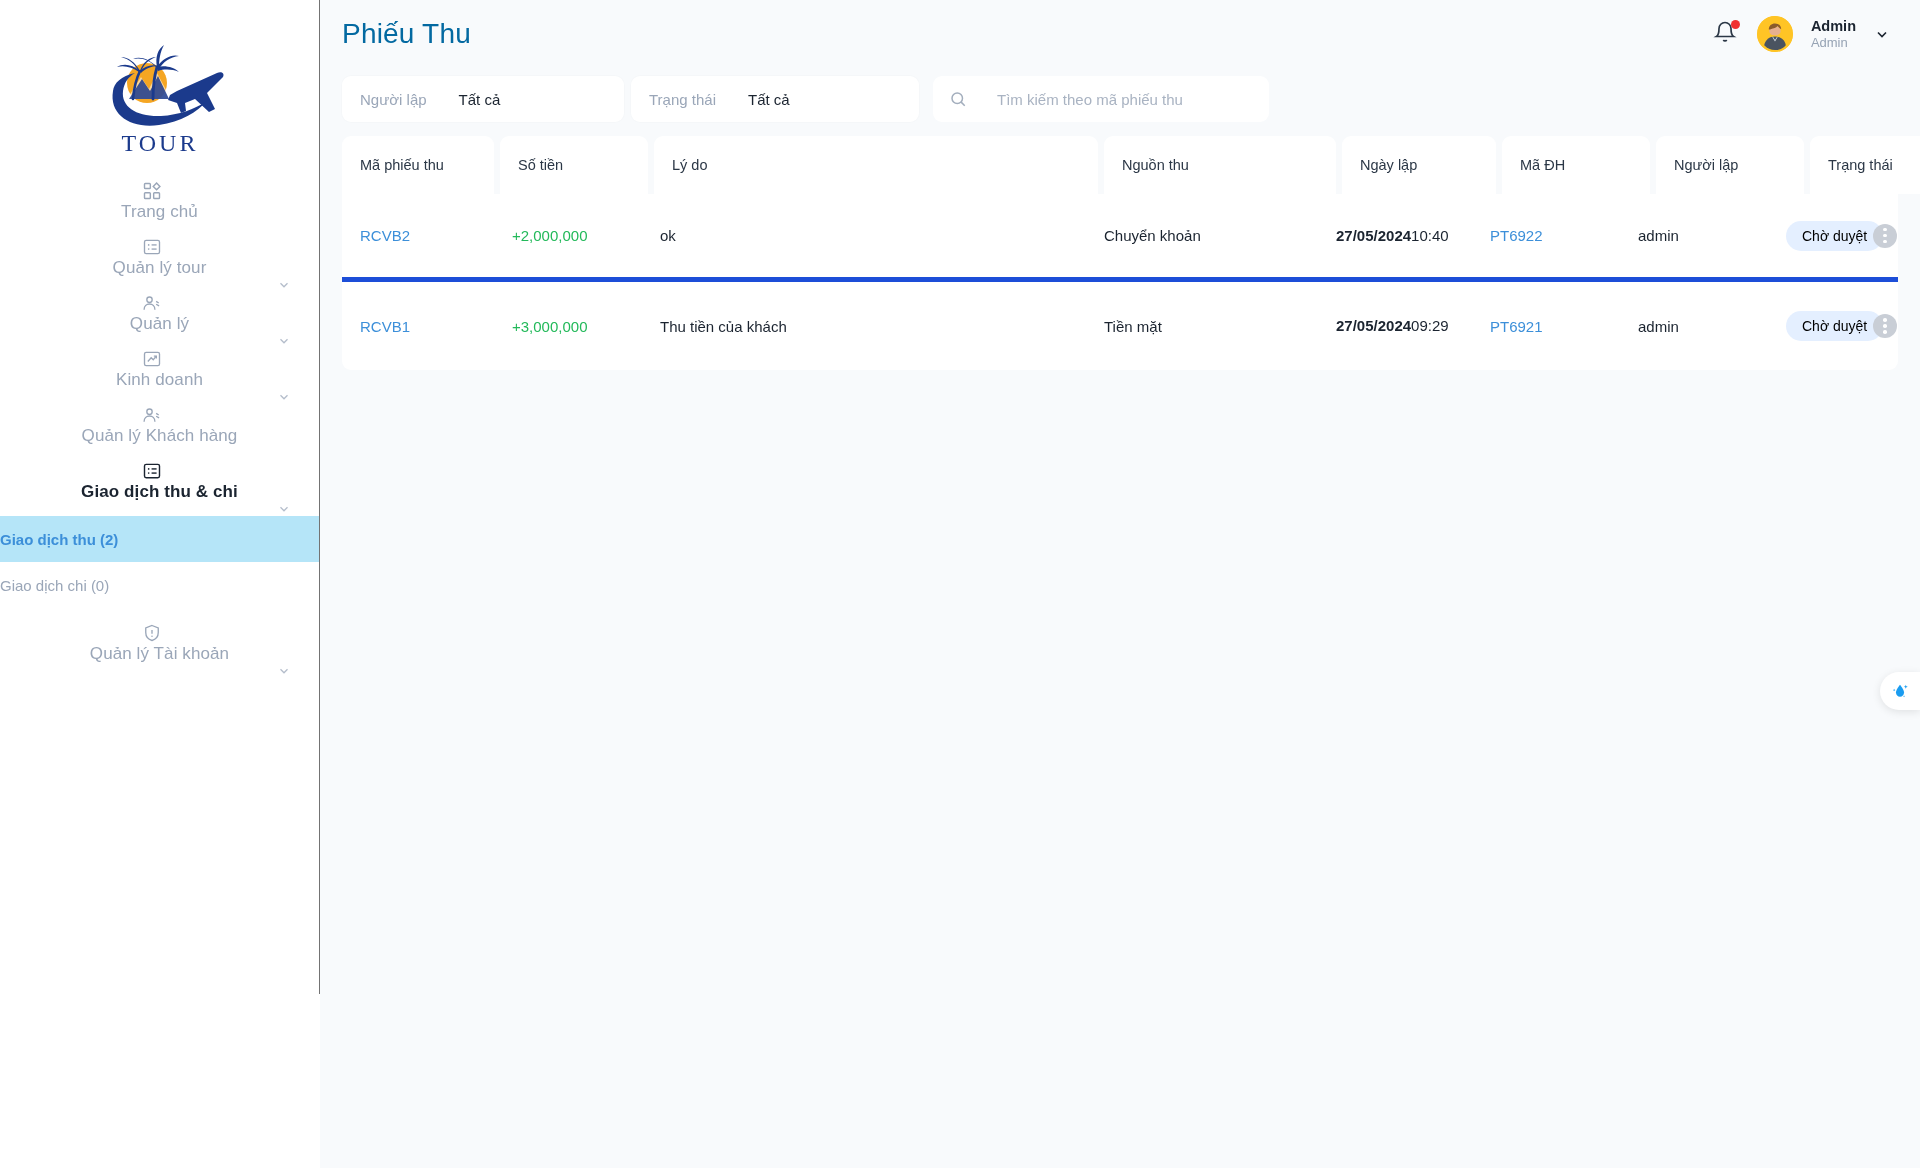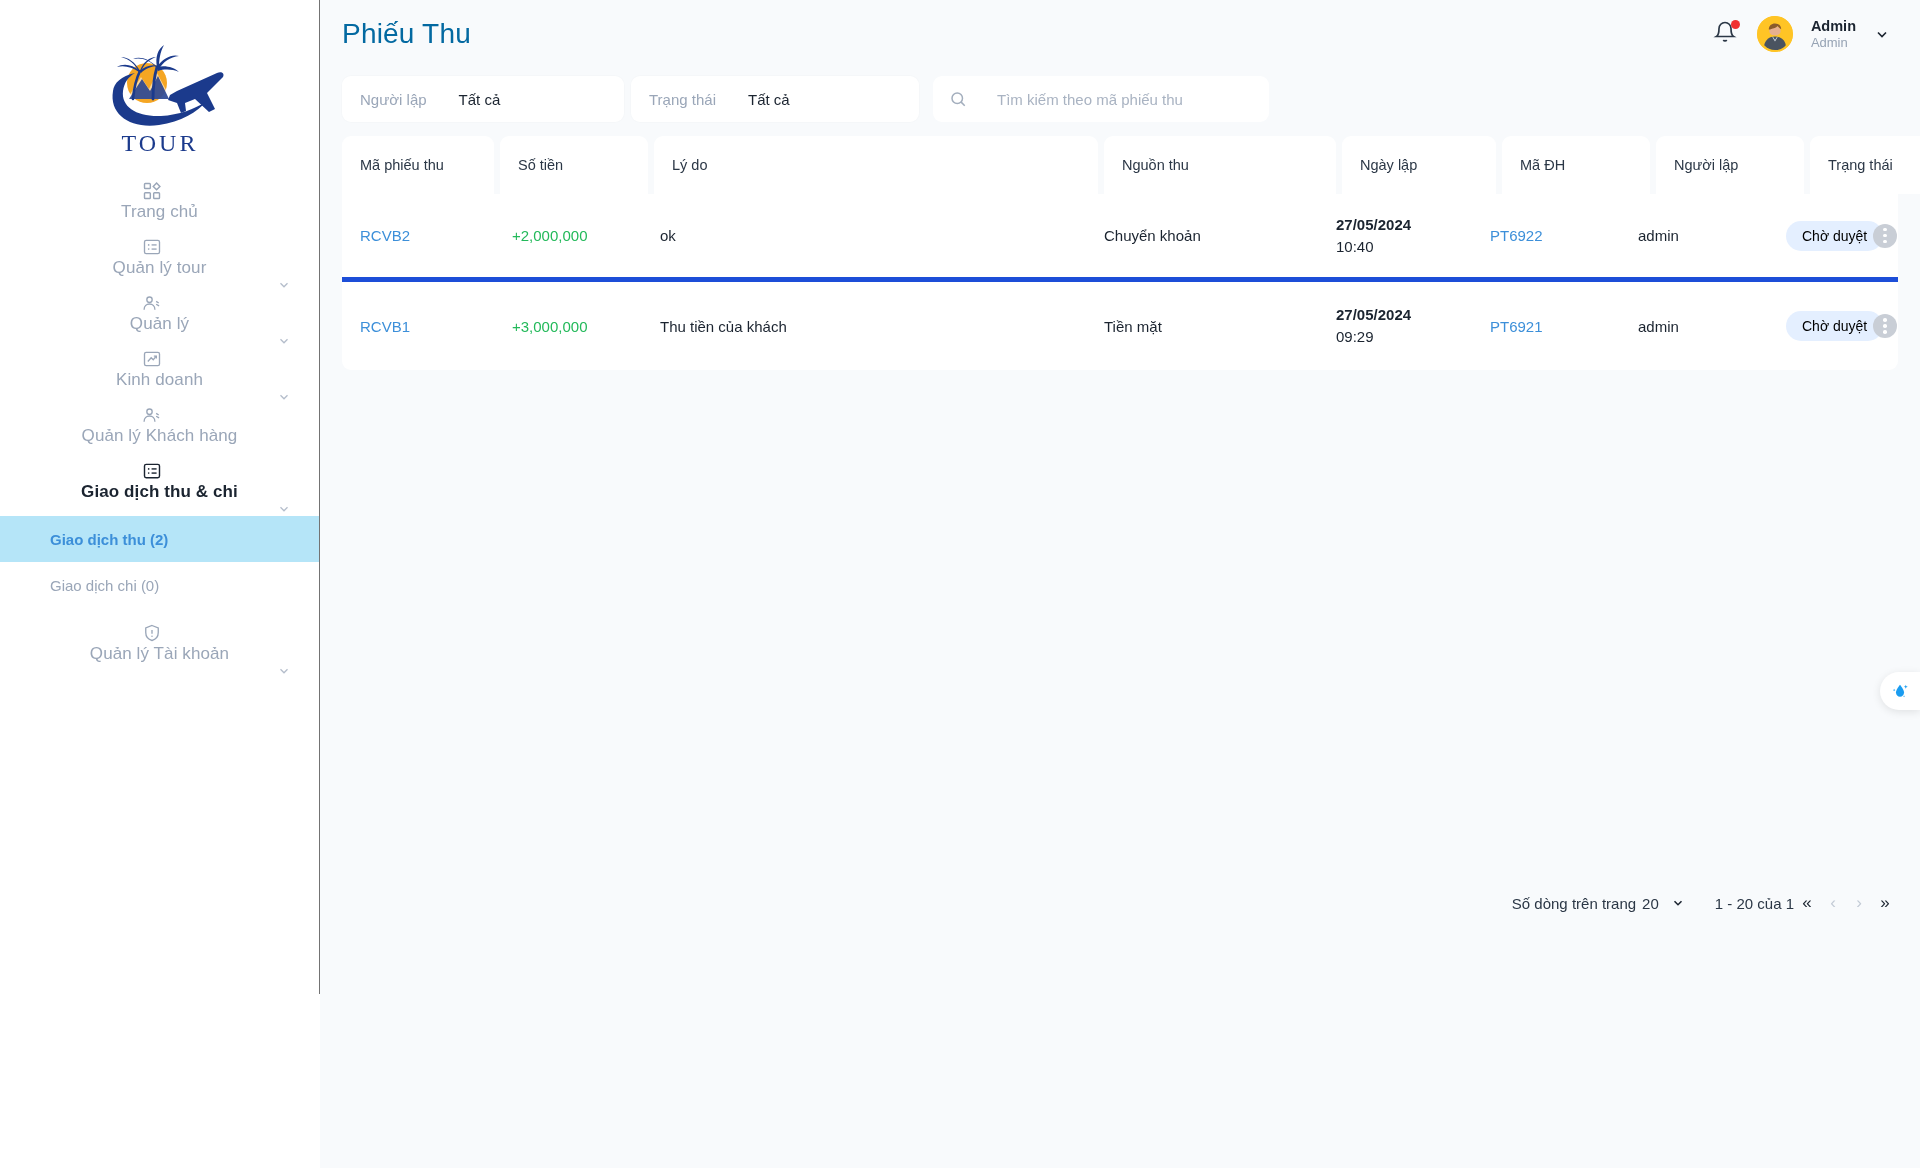--- a/index.html
+++ b/index.html
@@ -52,21 +52,20 @@
   .nav-item.active-parent .nav-icon { color: #1b2430; }
   .chev {
     margin-left: auto;
     width: 14px; height: 14px;
     color: #b4bdcb;
     display: flex; align-items: center; justify-content: center;
   }
   .sub-item {
     height: 46px;
     display: flex; align-items: center;
-    padding-left: 50px;
     font-size: 15px;
     color: #9aa6b8;
     cursor: pointer;
   }
   .sub-item.active {
     background: #b5e5f8;
     color: #3c8fd9;
     font-weight: bold;
   }
   .nav-spacer { height: 14px; }
@@ -190,21 +189,21 @@
   .c-code   { width: 152px; flex: 0 0 152px; }
   .c-amount { width: 148px; flex: 0 0 148px; }
   .c-reason { width: 444px; flex: 0 0 444px; }
   .c-source { width: 232px; flex: 0 0 232px; }
   .c-date   { width: 154px; flex: 0 0 154px; }
   .c-order  { width: 148px; flex: 0 0 148px; }
   .c-user   { width: 148px; flex: 0 0 148px; }
   .c-status { width: 150px; flex: 0 0 150px; }
   .link { color: #3c8fd9; cursor: pointer; }
   .amount-pos { color: #23b95a; }
-  .date-cell { display: flex; flex-direction: column; justify-content: center; line-height: 1.45; }
+  .date-cell { display: flex; justify-content: center; line-height: 1.45; }
   .date-d { font-weight: bold; color: #1b2430; font-size: 15px; }
   .date-t { color: #1b2430; font-size: 15px; }
   .status-cell { position: relative; padding-right: 0; }
   .badge {
     background: #e4efff;
     color: #000000;
     font-size: 14px;
     border-radius: 16px;
     padding: 7px 16px;
     white-space: nowrap;
@@ -546,29 +545,15 @@
 
     <div class="float-widget">
       <svg width="22" height="22" viewBox="0 0 24 24">
         <path d="M12 5.2 C12 5.2 7.6 10.4 7.6 13.6 C7.6 16.2 9.6 18.2 12 18.2 C14.4 18.2 16.4 16.2 16.4 13.6 C16.4 10.4 12 5.2 12 5.2 Z" fill="#1a9cf0"></path>
         <path d="M18.3 5.2 L18.9 6.8 L20.5 7.4 L18.9 8 L18.3 9.6 L17.7 8 L16.1 7.4 L17.7 6.8 Z" fill="#1a9cf0"></path>
         <path d="M5.6 9.6 L6 10.6 L7 11 L6 11.4 L5.6 12.4 L5.2 11.4 L4.2 11 L5.2 10.6 Z" fill="#1a9cf0"></path>
         <path d="M16.4 16.6 L16.7 17.4 L17.5 17.7 L16.7 18 L16.4 18.8 L16.1 18 L15.3 17.7 L16.1 17.4 Z" fill="#1a9cf0"></path>
       </svg>
     </div>
 
-    <div class="pagination">
-      <span class="rows-label">Số dòng trên trang</span>
-      <span class="rows-count">20</span>
-      <span class="rows-chev">
-        <svg width="14" height="14" viewBox="0 0 24 24" fill="none" stroke="currentColor" stroke-width="2.6">
-            <polyline points="6 9 12 15 18 9"></polyline>
-          </svg>
-      </span>
-      <span class="range">1 - 20 của 1</span>
-      <span class="pg-btn">«</span>
-      <span class="pg-btn disabled">‹</span>
-      <span class="pg-btn disabled">›</span>
-      <span class="pg-btn">»</span>
-    </div>
 
   </section>
 </div>
 
 </body></html>

